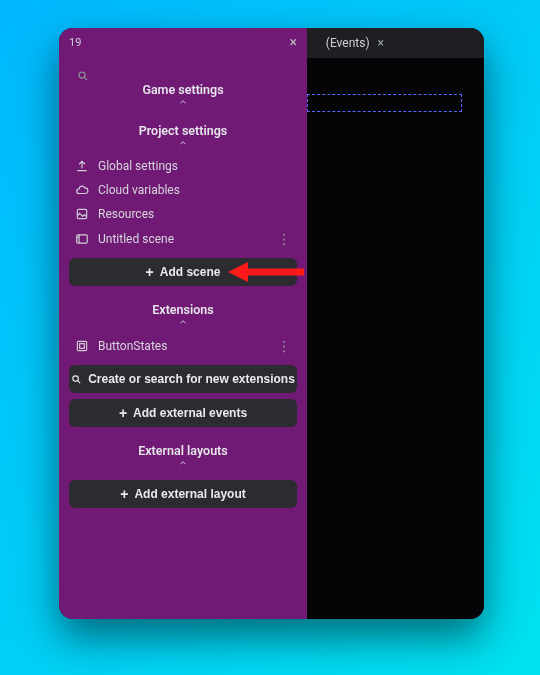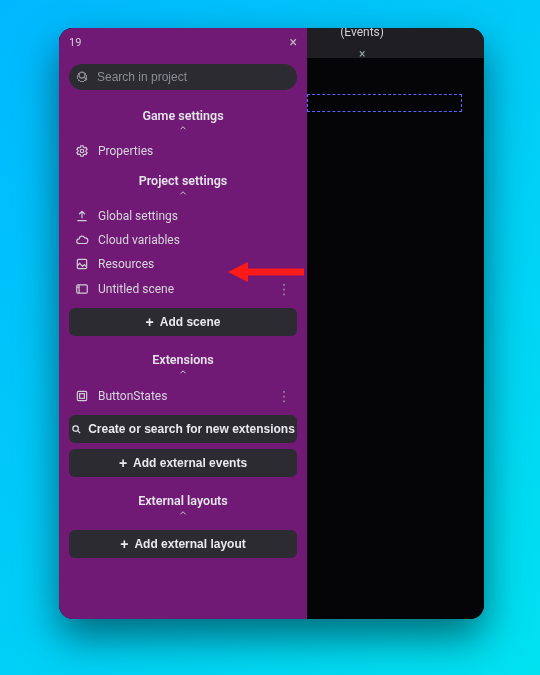--- a/index.html
+++ b/index.html
@@ -1,19 +1,19 @@
 <!DOCTYPE html>
 <html><head>
   <meta charset="utf-8">
   <style>
     * { margin:0; padding:0; box-sizing:border-box; }
     body { font-family: -apple-system, Segoe UI, Roboto, sans-serif; background: linear-gradient(135deg, #00b8ff 0%, #00e2f0 100%); width:540px; height:675px; overflow:hidden; position:relative; }
     .frame { position:absolute; left:59px; top:28px; width:425px; height:591px; border-radius:14px; background:#121215; box-shadow:0 18px 40px rgba(0,0,0,.5); overflow:hidden; }
     .tabbar { height:30px; display:flex; align-items:center; background:#1e1e23; color:#cfcfd6; font-size:12px; padding:0 10px; }
-    .tab { display:flex; align-items:center; gap:8px; padding:4px 10px; border-radius:4px;flex-direction:column;}
+    .tab { display:flex; align-items:center; gap:8px; padding:4px 10px; border-radius:4px;}
     .tab-close { color:#9aa; cursor:pointer; }
     .editor-area { position:absolute; left:248px; top:30px; right:0; bottom:0; background:#050507; }
     .selection { margin:36px 22px 0 0; border:1px dashed #5a65ff; height:18px; }
     .panel { position:absolute; left:0; top:0; width:248px; bottom:0; background:#701a75; color:#e5e5ea; display:flex; flex-direction:column; }
     .panel-head { display:flex; align-items:center; justify-content:space-between; height:28px; padding:0 10px; font-size:11px; color:#d0d0d6; }
     .close-x { color:#bbb; font-size:14px; cursor:pointer; }
     .search-wrap { padding:8px 10px 4px; }
     .search { width:100%; background:#2b2b31; border:none; border-radius:14px; height:26px; color:#bbb; padding:0 12px 0 28px; font-size:12px; background-image: radial-gradient(circle at 13px 13px, transparent 4px, #8c8c95 4px 5px, transparent 5px); }
     .search::placeholder { color:#8c8c95; }
     .search-icon { position:relative; }
@@ -50,37 +50,29 @@
     <div class="panel-head">
       <span>19</span>
       <span class="close-x">×</span>
     </div>
 
     <div class="search-wrap search-icon">
       <svg width="12" height="12" viewBox="0 0 24 24" fill="none" stroke="#8c8c95" stroke-width="2.5">
           <circle cx="10" cy="10" r="6"></circle>
           <line x1="20" y1="20" x2="14.5" y2="14.5"></line>
         </svg>
-      <input class="search" placeholder="Search in project" style="">
     </div>
 
     <div class="content">
 
       <div class="section-title">
         <span>Game settings</span>
         <svg class="chev" viewBox="0 0 24 24" fill="none" stroke="#e5e5ea" stroke-width="2">
             <polyline points="6 15 12 9 18 15"></polyline>
           </svg>
-      </div>
-      <div class="row">
-        <svg class="icon" width="14" height="14" viewBox="0 0 24 24" fill="none" stroke="#cfcfd6" stroke-width="2">
-            <circle cx="12" cy="12" r="3"></circle>
-            <path d="M19 12a7 7 0 0 0-.1-1.2l2-1.5-2-3.4-2.4.8a7 7 0 0 0-2-1.2L14 3h-4l-.4 2.5a7 7 0 0 0-2 1.2L5.2 5.9l-2 3.4 2 1.5A7 7 0 0 0 5 12c0 .4 0 .8.1 1.2l-2 1.5 2 3.4 2.4-.8a7 7 0 0 0 2 1.2L10 21h4l.4-2.5a7 7 0 0 0 2-1.2l2.4.8 2-3.4-2-1.5c.1-.4.1-.8.1-1.2z"></path>
-          </svg>
-        <span>Properties</span>
       </div>
 
       <div class="section-title">
         <span>Project settings</span>
         <svg class="chev" viewBox="0 0 24 24" fill="none" stroke="#e5e5ea" stroke-width="2">
             <polyline points="6 15 12 9 18 15"></polyline>
           </svg>
       </div>
       <div class="row">
         <svg class="icon" width="14" height="14" viewBox="0 0 24 24" fill="none" stroke="#cfcfd6" stroke-width="2">

